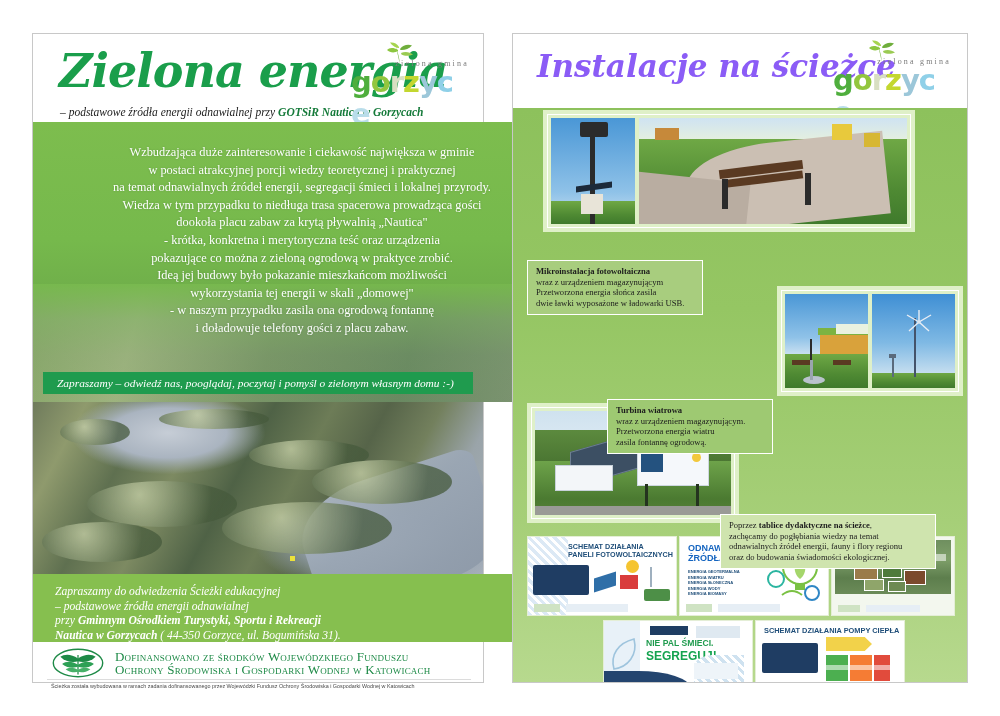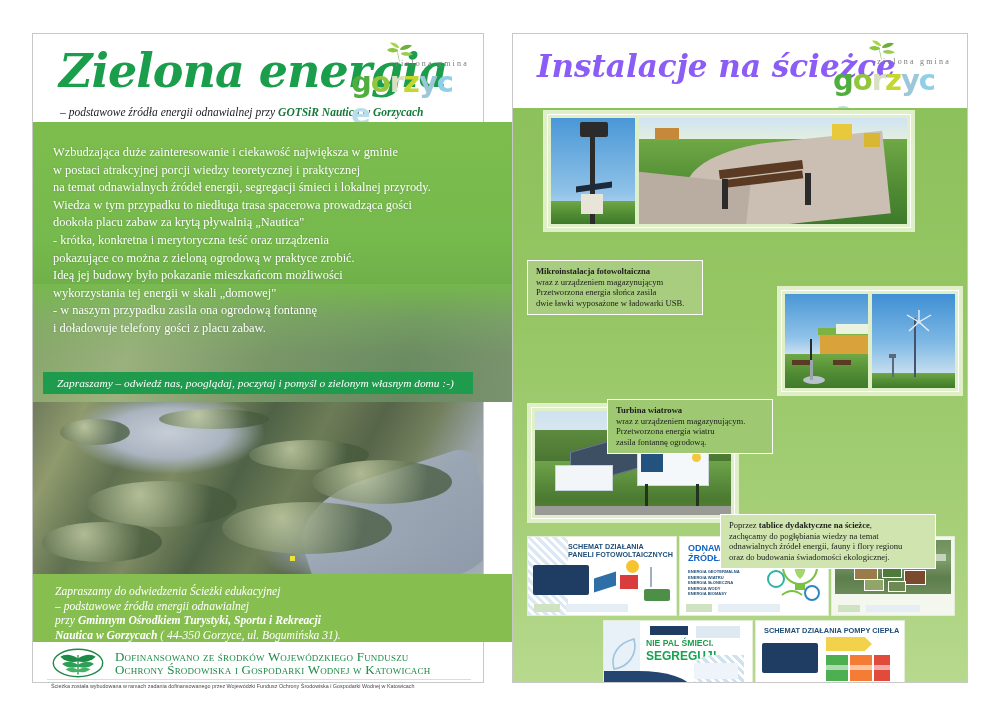--- a/index.html
+++ b/index.html
@@ -57,20 +57,21 @@
   .lg-z{color:#c3d730;}
   .lg-y{color:#9cc7d9;}
   .lg-c{color:#8fd0e8;}
   .lg-e{color:#b9ddea;}
 
   
   .lp-textblock{
     position:absolute;left:0;top:88px;width:534px;height:280px;
     background:linear-gradient(180deg,#7dbd4e 0%,#76b94c 42%,#6fae4a 62%,#5a7d4e 100%);
     overflow:hidden;
+    text-align:center;
   }
   .lp-textblock .photo-hint{
     position:absolute;left:0;bottom:0;width:100%;height:118px;
     background:
       linear-gradient(180deg,rgba(118,185,76,0.95) 0%,rgba(120,170,95,0.55) 30%,rgba(105,140,95,0.25) 60%,rgba(90,120,85,0.15) 100%),
       linear-gradient(105deg,#8fae6c 0%,#a9bd86 20%,#7e9a6a 45%,#6c8c63 70%,#8a9d7c 100%);
   }
   .body-copy{
     position:absolute;left:20px;top:22px;right:16px;
     font-size:12.4px;line-height:17.6px;color:#ffffff;

